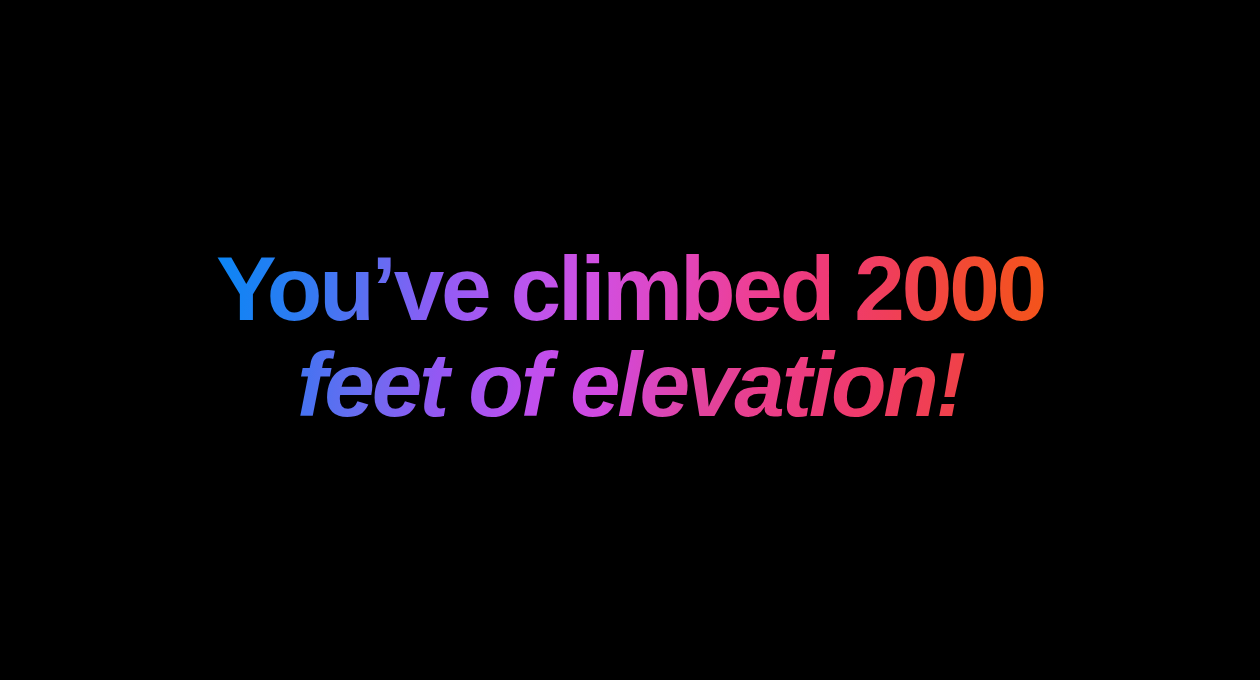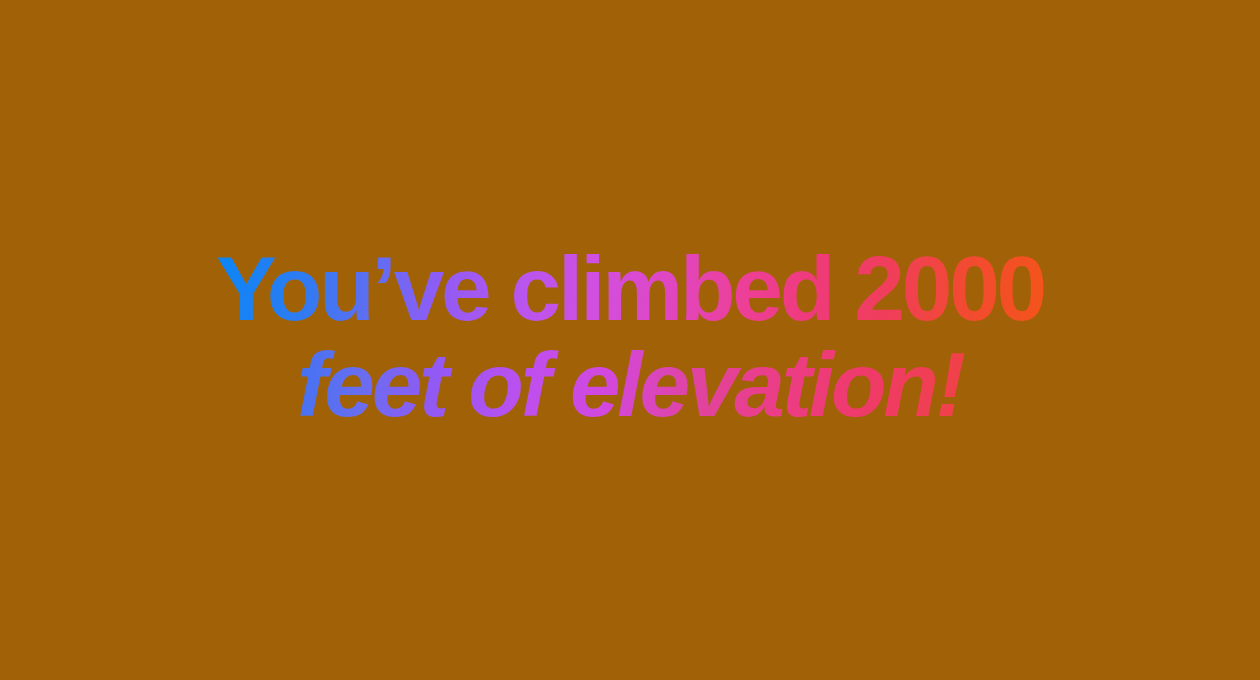--- a/index.html
+++ b/index.html
@@ -79,20 +79,20 @@
       #ef3a6a 78%,
       #f04050 87%,
       #f04627 100%
     );
     font-style: italic;
   }
 </style>
 </head>
 <body>
 
-<div id="achievement-card" style="background: #a16207;">
+<div id="achievement-card" style="background: #000000;">
 
   <div id="headline">
     <span class="headline-line headline-line-1">You’ve climbed 2000</span>
     <span class="headline-line headline-line-2">feet of elevation!</span>
   </div>
 
 </div>
 
 </body></html>

